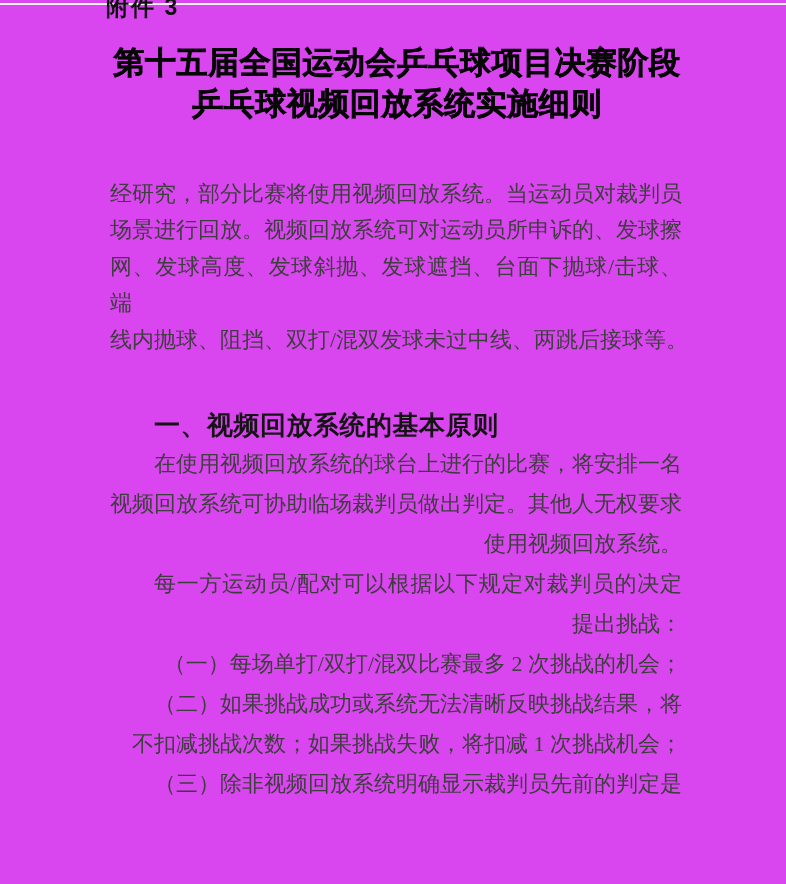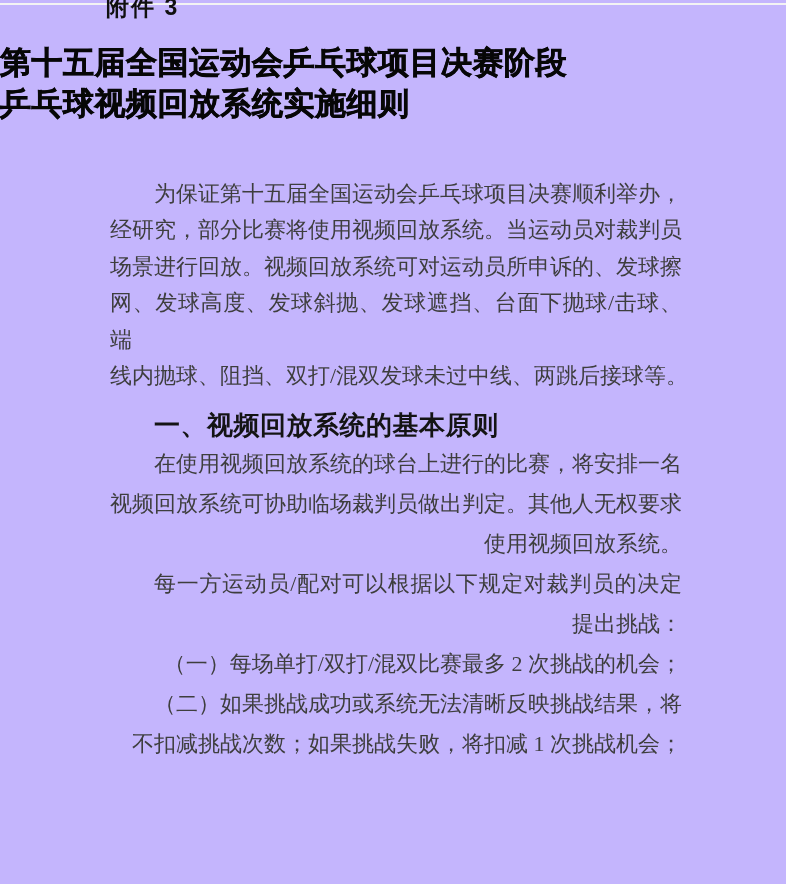--- a/index.html
+++ b/index.html
@@ -4,21 +4,21 @@
 <style>
   html, body {
     margin: 0;
     padding: 0;
     background: #ffffff;
   }
   .page {
     position: relative;
     width: 786px;
     height: 884px;
-    background: #c4b5fd;
+    background: #d946ef;
     overflow: hidden;
     font-family: "Liberation Serif", serif;
   }
   .page-top-edge {
     position: absolute;
     top: 3px; left: 0; right: 0;
     height: 2px;
     background: #f3f3f3;
   }
   .attachment {
@@ -27,23 +27,24 @@
     top: -8px;
     font-family: "Liberation Sans", sans-serif;
     font-weight: bold;
     font-size: 23px;
     color: #101010;
     letter-spacing: 2px;
     white-space: nowrap;
   }
   .title {
     position: absolute;
-    left: 0;
+    left: 8px;
     right: 0;
     top: 42px;
+    text-align: center;
     font-family: "Liberation Sans", sans-serif;
     font-weight: bold;
     color: #070707;
     font-size: 31px;
     line-height: 41px;
     letter-spacing: 0.5px;
     -webkit-text-stroke: 0.6px #070707;
   }
   .heading1 {
     position: absolute;
@@ -94,32 +95,32 @@
   <div class="page-top-edge"></div>
 
   <div class="attachment">附件 3</div>
 
   <div class="title">
     <div>第十五届全国运动会乒乓球项目决赛阶段</div>
     <div>乒乓球视频回放系统实施细则</div>
   </div>
 
   <div class="textblock" id="intro-block">
-      <div class="ln ind jfy">为保证第十五届全国运动会乒乓球项目决赛顺利举办，</div>
       <div class="ln jfy">经研究，部分比赛将使用视频回放系统。当运动员对裁判员</div>
       <div class="ln jfy">场景进行回放。视频回放系统可对运动员所申诉的、发球擦</div>
       <div class="ln jfy">网、发球高度、发球斜抛、发球遮挡、台面下抛球/击球、端</div>
       <div class="ln">线内抛球、阻挡、双打/混双发球未过中线、两跳后接球等。</div>
     </div>
 
   <div class="heading1">一、视频回放系统的基本原则</div>
 
   <div class="textblock" id="body-block">
       <div class="ln ind jfy">在使用视频回放系统的球台上进行的比赛，将安排一名</div>
       <div class="ln jfy">视频回放系统可协助临场裁判员做出判定。其他人无权要求</div>
       <div class="ln">使用视频回放系统。</div>
       <div class="ln ind jfy">每一方运动员/配对可以根据以下规定对裁判员的决定</div>
       <div class="ln">提出挑战：</div>
       <div class="ln ind">（一）每场单打/双打/混双比赛最多 2 次挑战的机会；</div>
       <div class="ln ind jfy">（二）如果挑战成功或系统无法清晰反映挑战结果，将</div>
       <div class="ln">不扣减挑战次数；如果挑战失败，将扣减 1 次挑战机会；</div>
+      <div class="ln ind jfy">（三）除非视频回放系统明确显示裁判员先前的判定是</div>
     </div>
 </div>
 
 </body></html>

